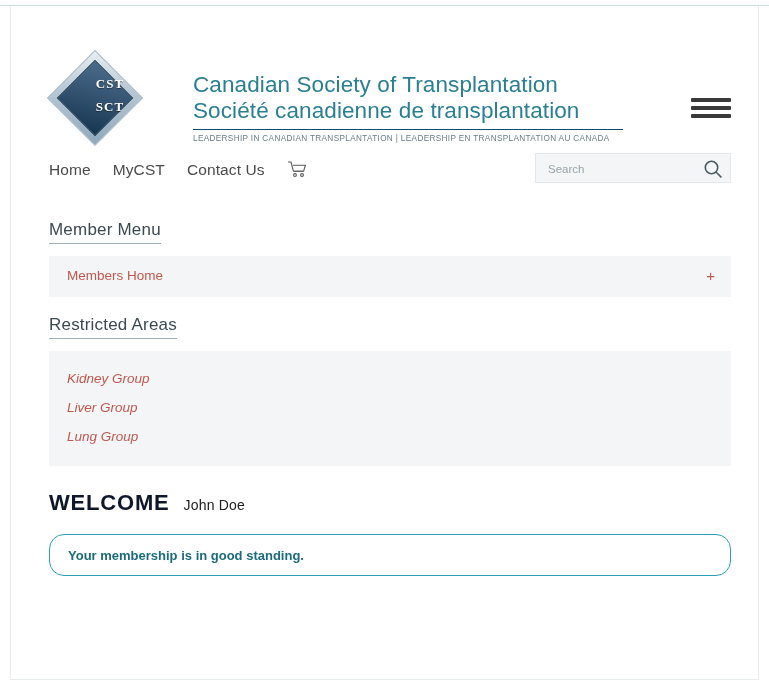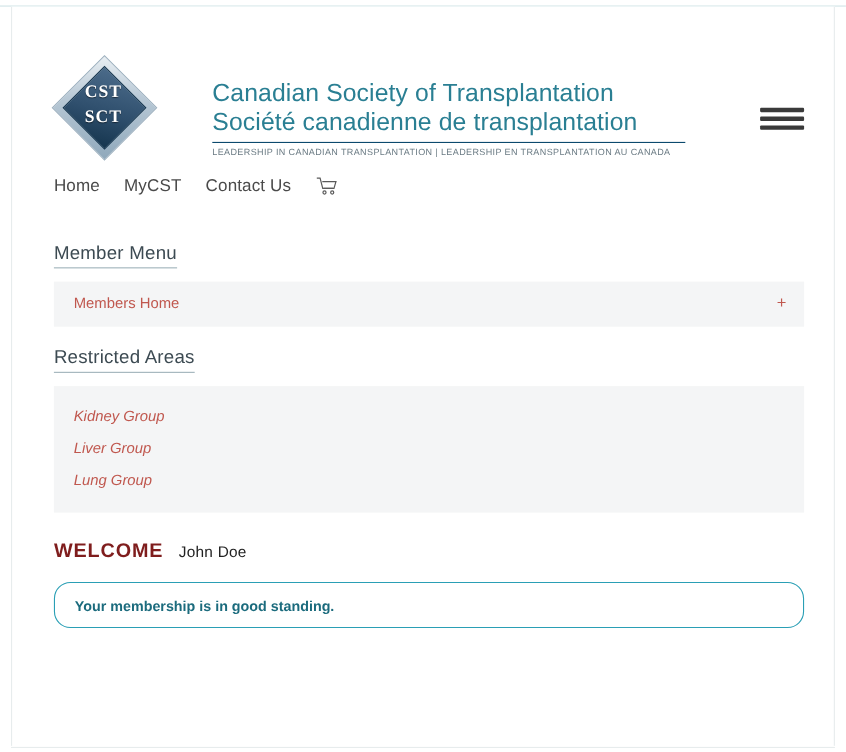--- a/index.html
+++ b/index.html
@@ -74,27 +74,27 @@
   .logo .sq {
     position: absolute;
     left: 21px; top: 21px;
     width: 52px; height: 52px;
     background: linear-gradient(150deg, #4b6b8a 0%, #2f4f6d 55%, #16364f 100%);
     transform: rotate(45deg);
     border: 1px solid #16364f;
   }
   .logo .txt {
     position: absolute;
-    left: 0; top: 22px;
+    left: 16px; top: 22px;
     width: 94px;
     text-align: center;
     color: #ffffff;
     font-family: "Liberation Serif", serif;
     font-weight: bold;
-    font-size: 16px;
+    font-size: 13px;
     line-height: 23px;
     letter-spacing: 1px;
     text-shadow: 0 1px 1px rgba(0,0,0,.5);
   }
   .title-block {
     position: absolute;
     left: 152px;
     top: 66px;
     width: 430px;
   }
@@ -243,22 +243,22 @@
   .group-list a:last-child { margin-bottom: 0; }
   
   .welcome-line {
     margin-top: 24px;
     margin-left: 8px;
     display: flex;
     align-items: baseline;
     gap: 14px;
   }
   .welcome-word {
-    color: #7f1d1d;
-    font-size: 18px;
+    color: #0f172a;
+    font-size: 22px;
     font-weight: bold;
     letter-spacing: .8px;
   }
   .welcome-name {
     color: #222222;
     font-size: 14px;
     letter-spacing: .2px;
   }
   .alert {
     margin-top: 18px;
@@ -333,20 +333,29 @@
           <span class="cart-icon">
             <svg width="20" height="17" viewBox="0 0 20 17" fill="none" stroke="#5a5a5a" stroke-width="1.1">
               <path d="M1 1 h3 l2.4 9.2 h9.4"></path>
               <path d="M6 4.2 h12.4 l-1.8 6 H7.1"></path>
               <circle cx="8" cy="14" r="1.4"></circle>
               <circle cx="15" cy="14" r="1.4"></circle>
             </svg>
           </span>
         </div>
 
+        <div class="search-box">
+          <input type="text" placeholder="Search" style="">
+          <span class="search-btn">
+            <svg width="22" height="22" viewBox="0 0 22 22" fill="none" stroke="#4d5b62" stroke-width="1.6">
+              <circle cx="9.5" cy="9.5" r="6.2"></circle>
+              <path d="M14.2 14.2 L19.4 19.4"></path>
+            </svg>
+          </span>
+        </div>
       </div>
 
       <div>
         <div class="sec-title">Member Menu</div>
 
         <div class="panel">
           <div class="panel-row">
             <span class="label">Members Home</span>
             <span class="plus">+</span>
           </div>

